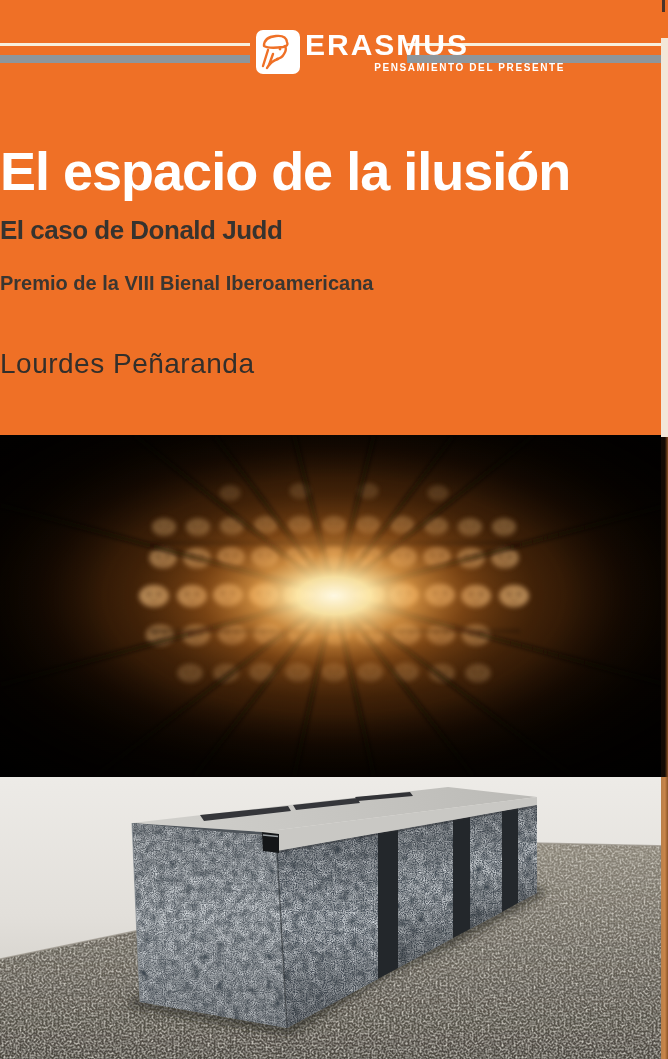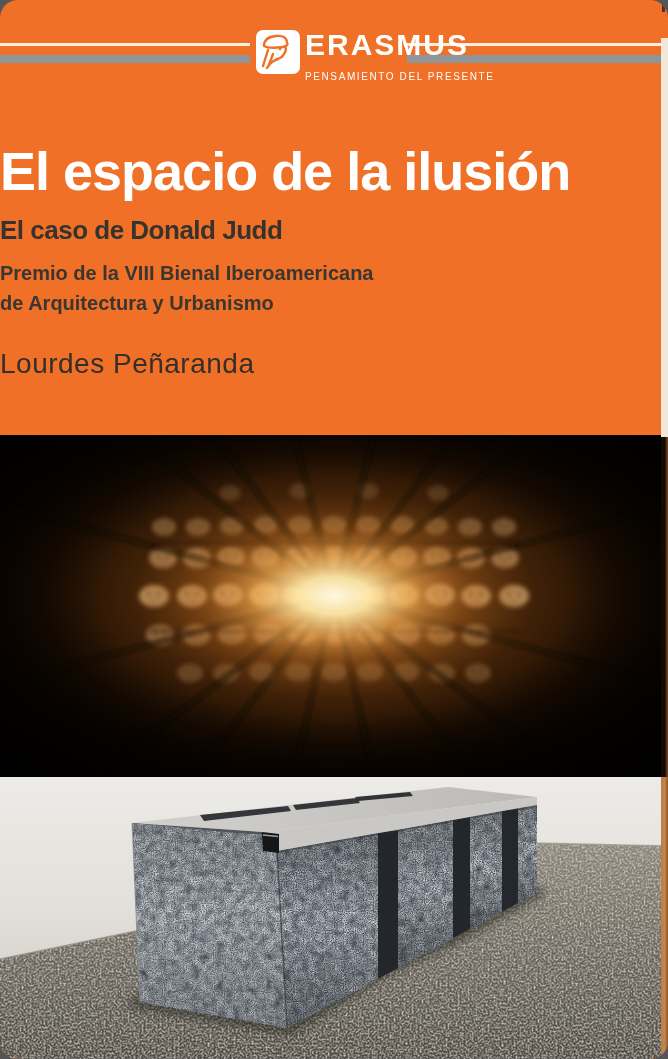--- a/index.html
+++ b/index.html
@@ -3,52 +3,51 @@
 <meta charset="utf-8">
 <style>
   html,body{margin:0;padding:0;background:#555;}
   .cover{
     position:relative;
     width:668px;height:1059px;
     margin:0 auto;
     background:#ef7026;
     overflow:hidden;
     font-family:"Liberation Sans",sans-serif;
-    border-radius:18px;
   }
   
   .rule{position:absolute;}
   .rule.white{top:43px;height:3px;background:#f7f0df;}
   .rule.gray{top:55px;height:8px;background:#8e969c;}
   .rule.left{left:0;width:250px;}
   .rule.right{left:407px;width:255px;}
   
   .logo-badge{
     position:absolute;left:256px;top:30px;width:44px;height:44px;
     background:#ffffff;border-radius:7px;
   }
   .logo-text{position:absolute;left:305px;top:29px;width:260px;}
   .logo-name{
     color:#ffffff;font-weight:bold;font-size:30px;line-height:32px;
     letter-spacing:2px;white-space:nowrap;
   }
   .logo-tagline{
-    color:#ffffff;font-weight:normal;font-size:10px;line-height:11px;
-    letter-spacing:1.6px;white-space:nowrap;margin-top:10px;
+    color:#ffffff;font-weight:bold;font-size:10px;line-height:11px;
+    letter-spacing:1.6px;white-space:nowrap;margin-top:1px;text-align:right;
   }
   .book-title{
     position:absolute;top:140px;width:668px;
     color:#ffffff;font-weight:bold;font-size:54px;letter-spacing:-1px;
   }
   .book-subtitle{
     position:absolute;top:215px;width:668px;
     color:#36332f;font-weight:bold;font-size:26px;letter-spacing:-0.5px;
   }
   .award{
-    position:absolute;top:258px;width:648px;
+    position:absolute;top:268px;width:648px;
     color:#3a3631;font-weight:bold;font-size:20px;line-height:30px;
   }
   .author{
     position:absolute;top:348px;width:668px;
     color:#332f2b;font-weight:normal;font-size:28px;letter-spacing:0.5px;
   }
   
   .art-panel{position:absolute;left:0;top:435px;width:668px;height:342px;background:#000;}
   .photo-panel{position:absolute;left:0;top:777px;width:668px;height:282px;background:#e7e5e1;}
   .art-panel svg,.photo-panel svg{display:block;}
@@ -89,21 +88,20 @@
   </div>
   <div class="logo-text">
     <div class="logo-name">ERASMUS</div>
     <div class="logo-tagline">PENSAMIENTO DEL PRESENTE</div>
   </div>
 
   <div class="book-title">El espacio de la ilusión</div>
   <div class="book-subtitle">El caso de Donald Judd</div>
   <div class="award">
     <div>Premio de la VIII Bienal Iberoamericana</div>
-    <div>de Arquitectura y Urbanismo</div>
   </div>
   <div class="author">Lourdes Peñaranda</div>
 
   <div class="art-panel">
     <svg width="668" height="342" viewBox="0 0 668 342">
       <defs>
         <radialGradient id="artBase" cx="0.5" cy="0.47" r="0.75">
           <stop offset="0%" stop-color="#8a5018"></stop>
           <stop offset="28%" stop-color="#4c280a"></stop>
           <stop offset="58%" stop-color="#1c0d02"></stop>

